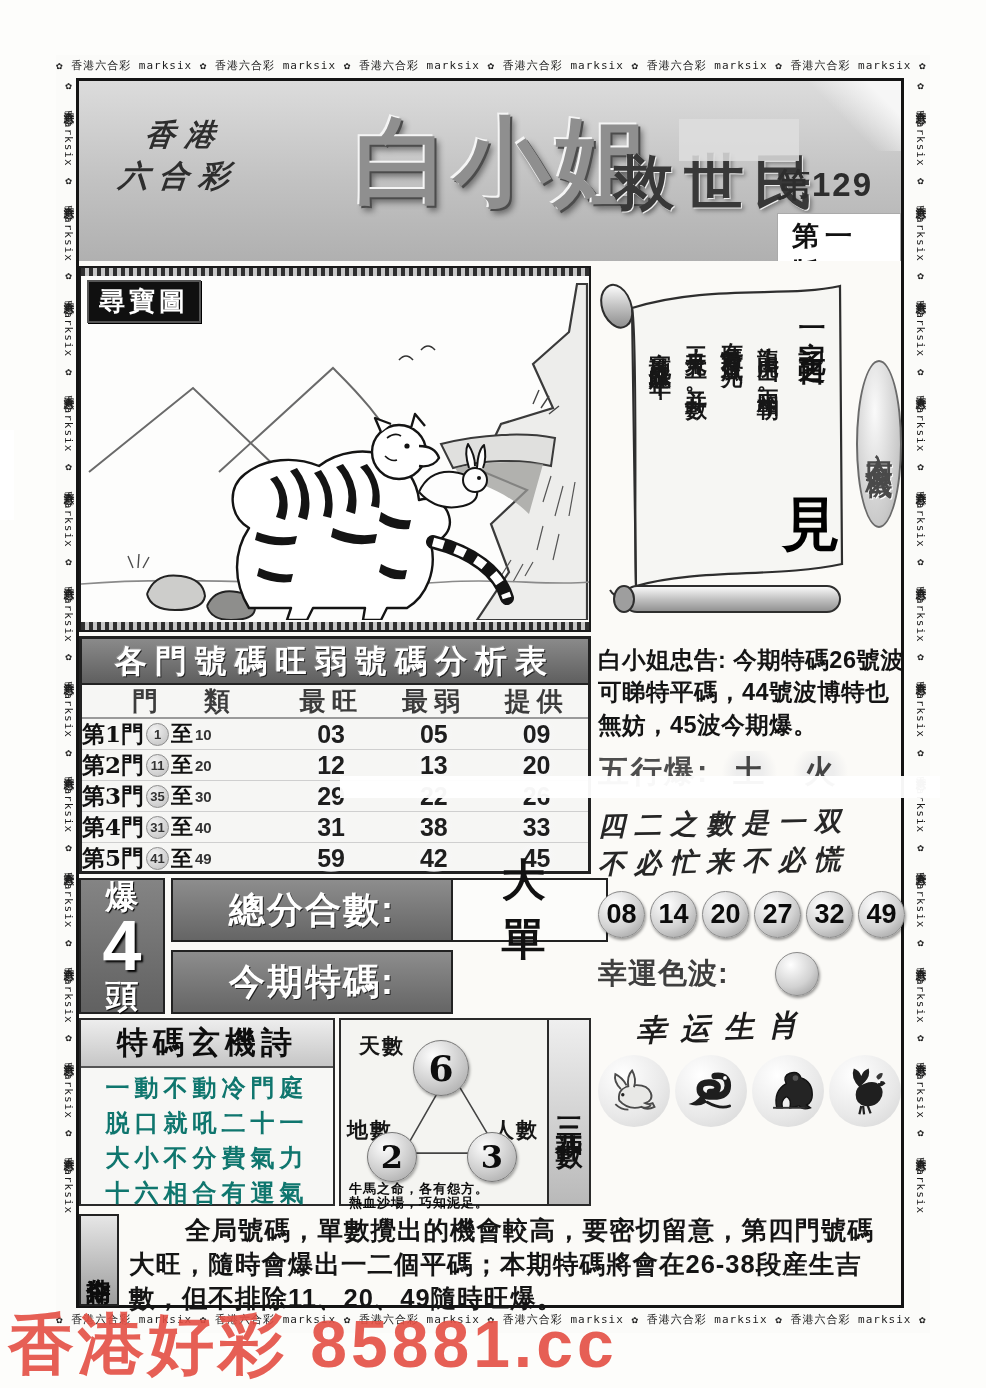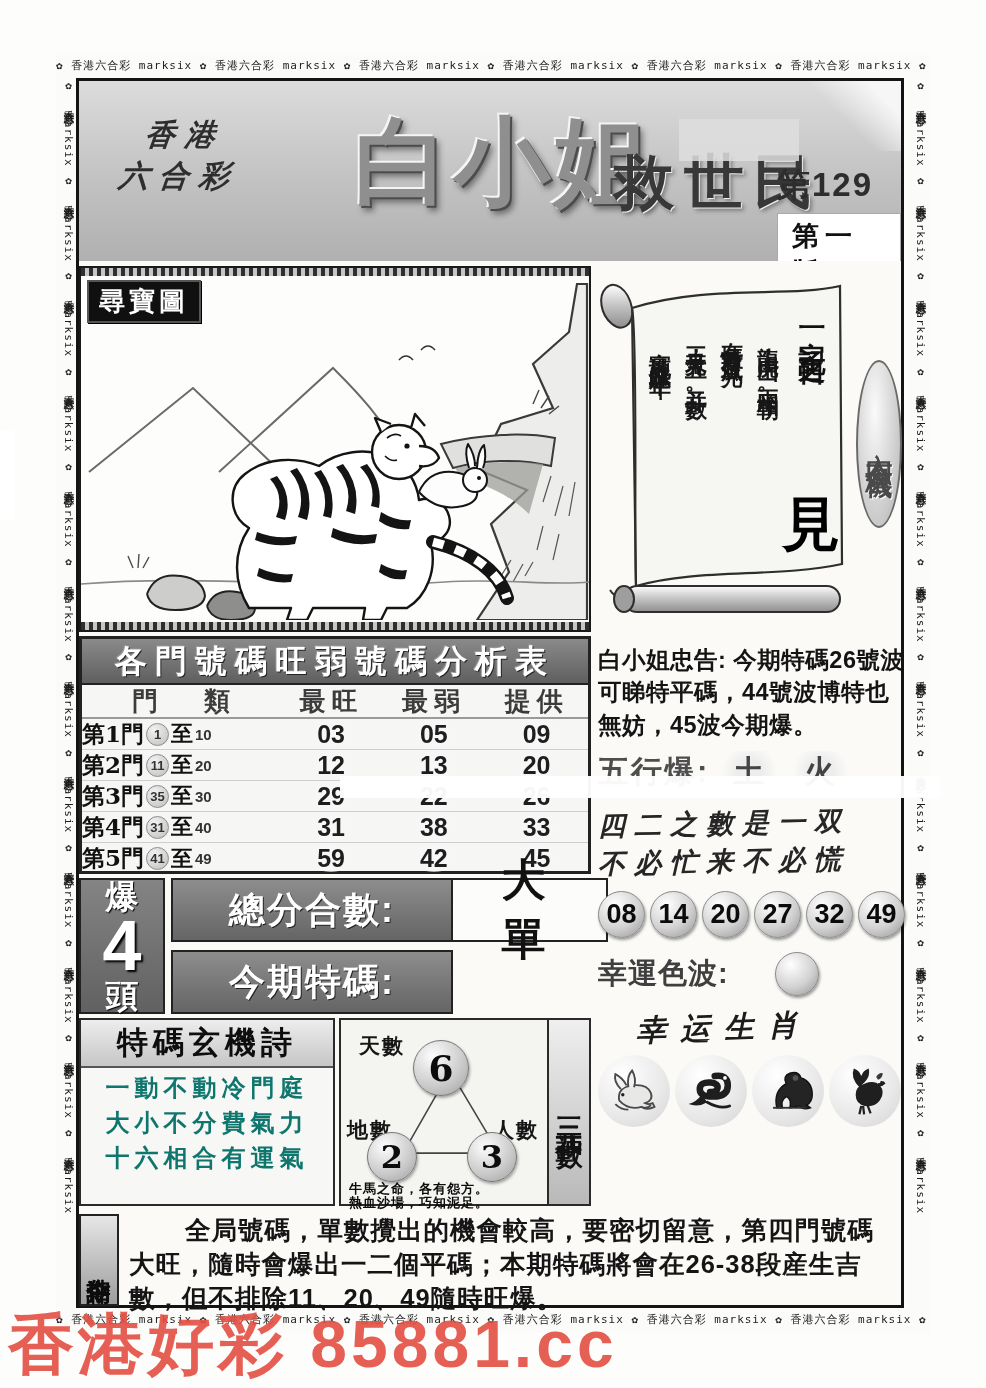--- a/index.html
+++ b/index.html
@@ -313,20 +313,21 @@
     </div>
     <div class="abs burst-label" style="left:92px; top:0; width:282px; height:64px;">總分合數:</div>
     <div class="abs burst-value" style="left:374px; top:0; width:155px; height:64px; padding-left:14px;text-align:center;">大單</div>
     <div class="abs burst-label" style="left:92px; top:72px; width:282px; height:64px;">今期特碼:</div>
   </div>
 
   <div class="abs poem" style="left:79px; top:1018px; width:256px; height:188px;">
     <div class="poem-title">特碼玄機詩</div>
     <div style="padding-top:2px;">
       <div class="poem-line">一動不動冷門庭</div>
+      <div class="poem-line">脱口就吼二十一</div>
       <div class="poem-line">大小不分費氣力</div>
       <div class="poem-line">十六相合有運氣</div>
     </div>
   </div>
 
   <div class="abs tri-box" style="left:339px; top:1018px; width:224px; height:188px;">
     <svg viewBox="0 0 202 188" style="position:absolute; inset:0; width:100%; height:100%;">
       <path d="M100,52 L52,136 M100,52 L150,136 M52,136 L150,136" stroke="#444" stroke-width="1.6" fill="none"></path>
     </svg>
     <div class="abs tri-label" style="left:18px; top:12px;">天數</div>

